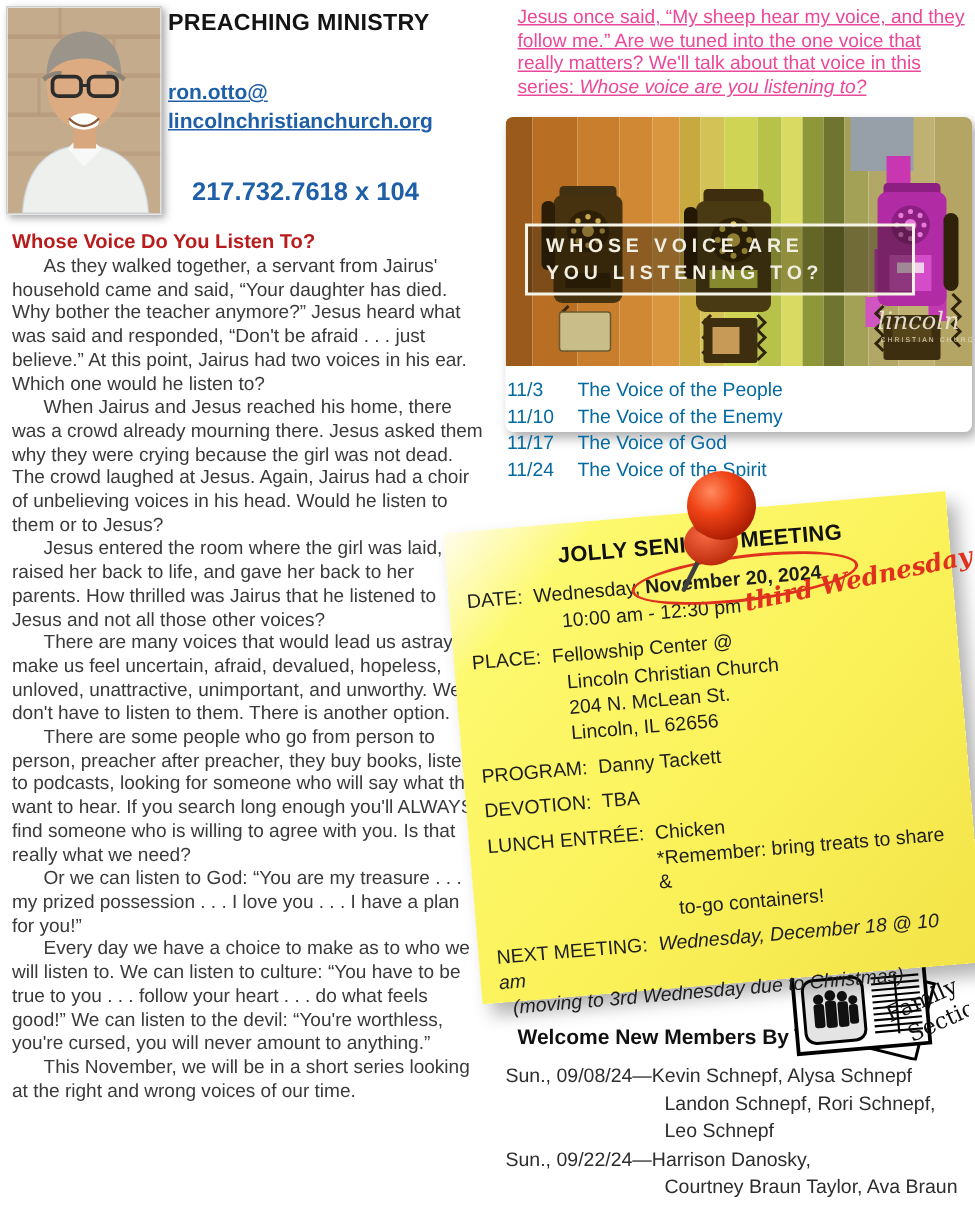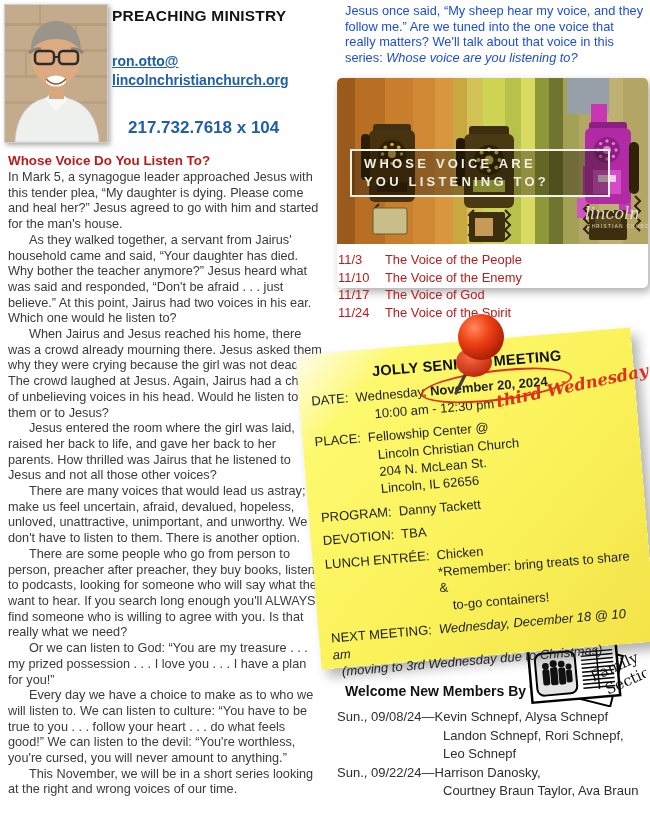--- a/index.html
+++ b/index.html
@@ -15,27 +15,27 @@
   }
   .pm-title { position:absolute; left:112px; top:7px; font-size:15.5px; font-weight:bold; color:#141414; letter-spacing:.2px; }
   .email { position:absolute; left:112px; top:52px; font-size:14px; font-weight:bold; color:#1f5fa8; text-decoration:underline; line-height:19px; cursor:pointer; }
   .phone { position:absolute; left:112px; top:118px; font-size:17px; font-weight:bold; color:#1f5fa8;margin-left:16px; }
   
   .article { position:absolute; left:8px; top:153px; width:316px; }
   .article h2 { font-size:13.4px; font-weight:bold; color:#b91c1c; margin-bottom:2px; }
   .article p { font-size:12.7px; line-height:15.7px; color:#3a3a3a; }
   .article p.ind { text-indent:21px; }
   
-  .intro { position:absolute; left:345px; top:3px; width:302px; font-size:12.8px; line-height:15.7px; color:#1d4ed8; }
+  .intro { position:absolute; left:345px; top:3px; width:302px; font-size:12.8px; line-height:15.7px; color:#ec4899;text-decoration:underline; }
   .intro .it { font-style:italic; }
   .series-image {
     position:absolute; left:337px; top:78px; width:311px; height:210px;
     border-radius:5px; overflow:hidden; box-shadow:3px 4px 8px rgba(0,0,0,.32);
   }
-  .schedule { position:absolute; left:338px; top:251px; width:300px; font-size:12.9px; color:#b91c1c; }
+  .schedule { position:absolute; left:338px; top:251px; width:300px; font-size:12.9px; color:#0369a1; }
   .s-row { display:flex; line-height:17.6px; }
   .s-date { width:47px; flex:0 0 47px; }
   
   .note {
     position:absolute; left:308px; top:341px; width:336px; height:315px;
     transform:rotate(-4.8deg);
     background:linear-gradient(135deg,#fffdee 0%, #fdf96e 16%, #fbf25a 55%, #f2e348 100%);
     box-shadow:6px 8px 12px rgba(0,0,0,.30);
     padding:14px 8px 8px 12px; z-index:3;
     font-size:13px; line-height:16.4px; color:#1d1d1d;
@@ -102,21 +102,20 @@
 
   <div class="pm-title">PREACHING MINISTRY</div>
   <div class="email">
     <span>ron.otto@</span><br>
     <span>lincolnchristianchurch.org</span>
   </div>
   <div class="phone">217.732.7618 x 104</div>
 
   <div class="article">
     <h2>Whose Voice Do You Listen To?</h2>
-    <p>In Mark 5, a synagogue leader approached Jesus with this tender plea, “My daughter is dying. Please come and heal her?” Jesus agreed to go with him and started for the man's house.</p>
     <p class="ind">As they walked together, a servant from Jairus' household came and said, “Your daughter has died. Why bother the teacher anymore?” Jesus heard what was said and responded, “Don't be afraid . . . just believe.” At this point, Jairus had two voices in his ear. Which one would he listen to?</p>
     <p class="ind">When Jairus and Jesus reached his home, there was a crowd already mourning there. Jesus asked them why they were crying because the girl was not dead. The crowd laughed at Jesus. Again, Jairus had a choir of unbelieving voices in his head. Would he listen to them or to Jesus?</p>
     <p class="ind">Jesus entered the room where the girl was laid, raised her back to life, and gave her back to her parents. How thrilled was Jairus that he listened to Jesus and not all those other voices?</p>
     <p class="ind">There are many voices that would lead us astray; make us feel uncertain, afraid, devalued, hopeless, unloved, unattractive, unimportant, and unworthy.  We don't have to listen to them. There is another option.</p>
     <p class="ind">There are some people who go from person to person, preacher after preacher, they buy books, listen to podcasts, looking for someone who will say what they want to hear. If you search long enough you'll ALWAYS find someone who is willing to agree with you. Is that really what we need?</p>
     <p class="ind">Or we can listen to God: “You are my treasure . . . my prized possession . . . I love you . . . I have a plan for you!”</p>
     <p class="ind">Every day we have a choice to make as to who we will listen to. We can listen to culture: “You have to be true to you . . . follow your heart . . . do what feels good!” We can listen to the devil: “You're worthless, you're cursed, you will never amount to anything.”</p>
     <p class="ind">This November, we will be in a short series looking at the right and wrong voices of our time.</p>
   </div>
 

